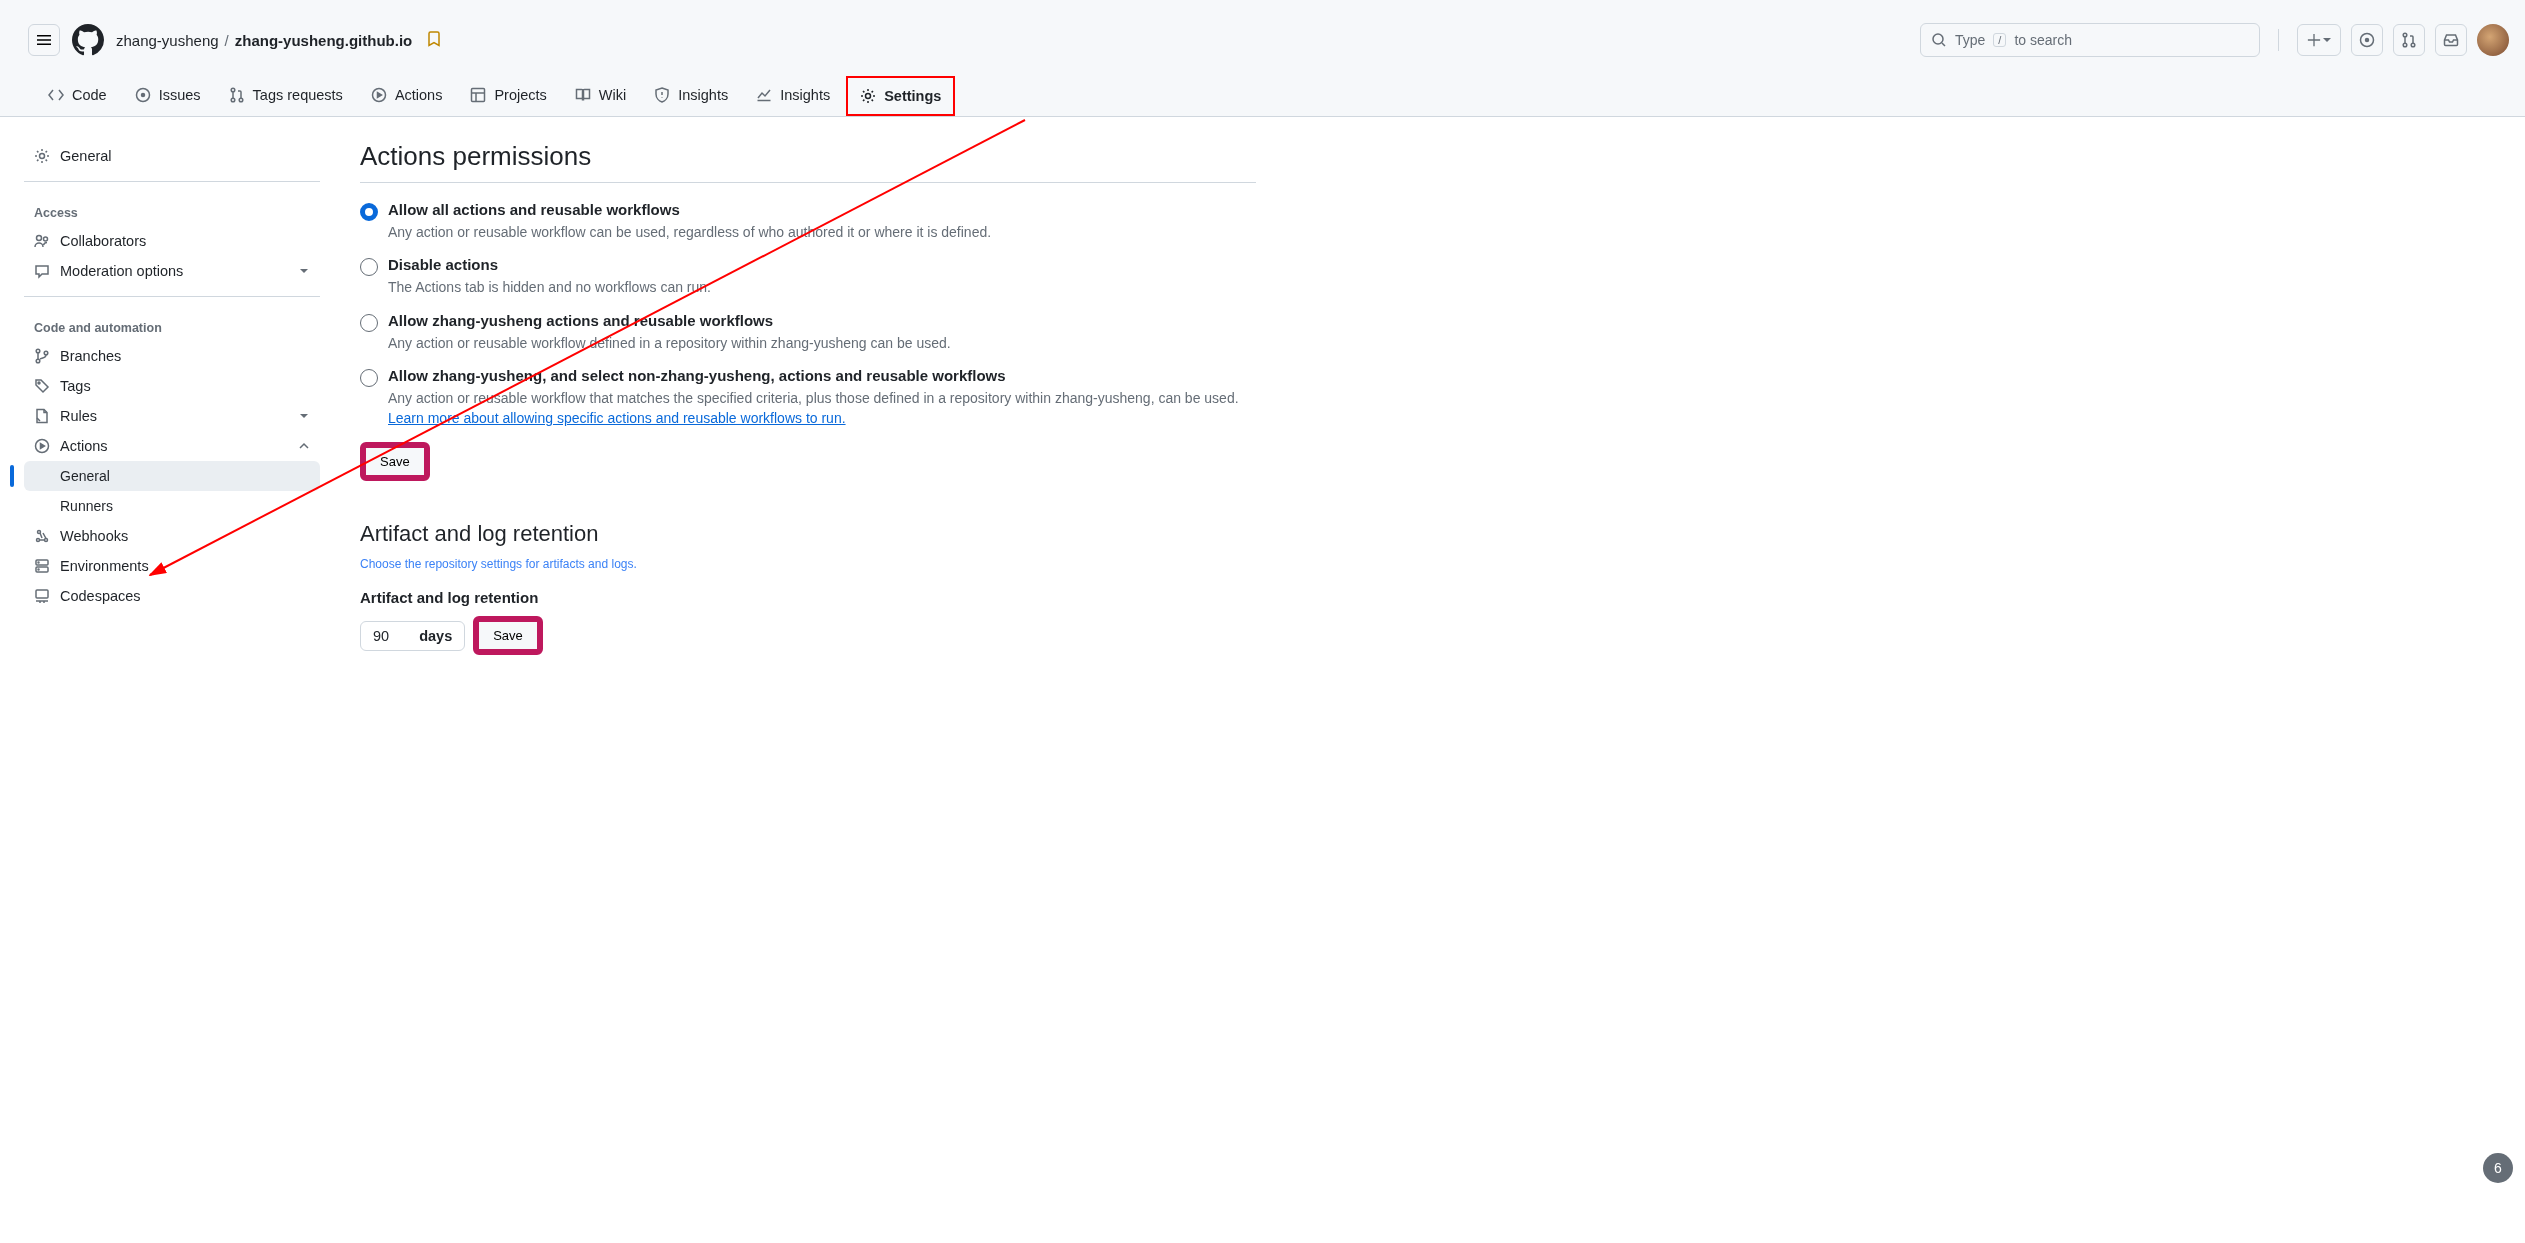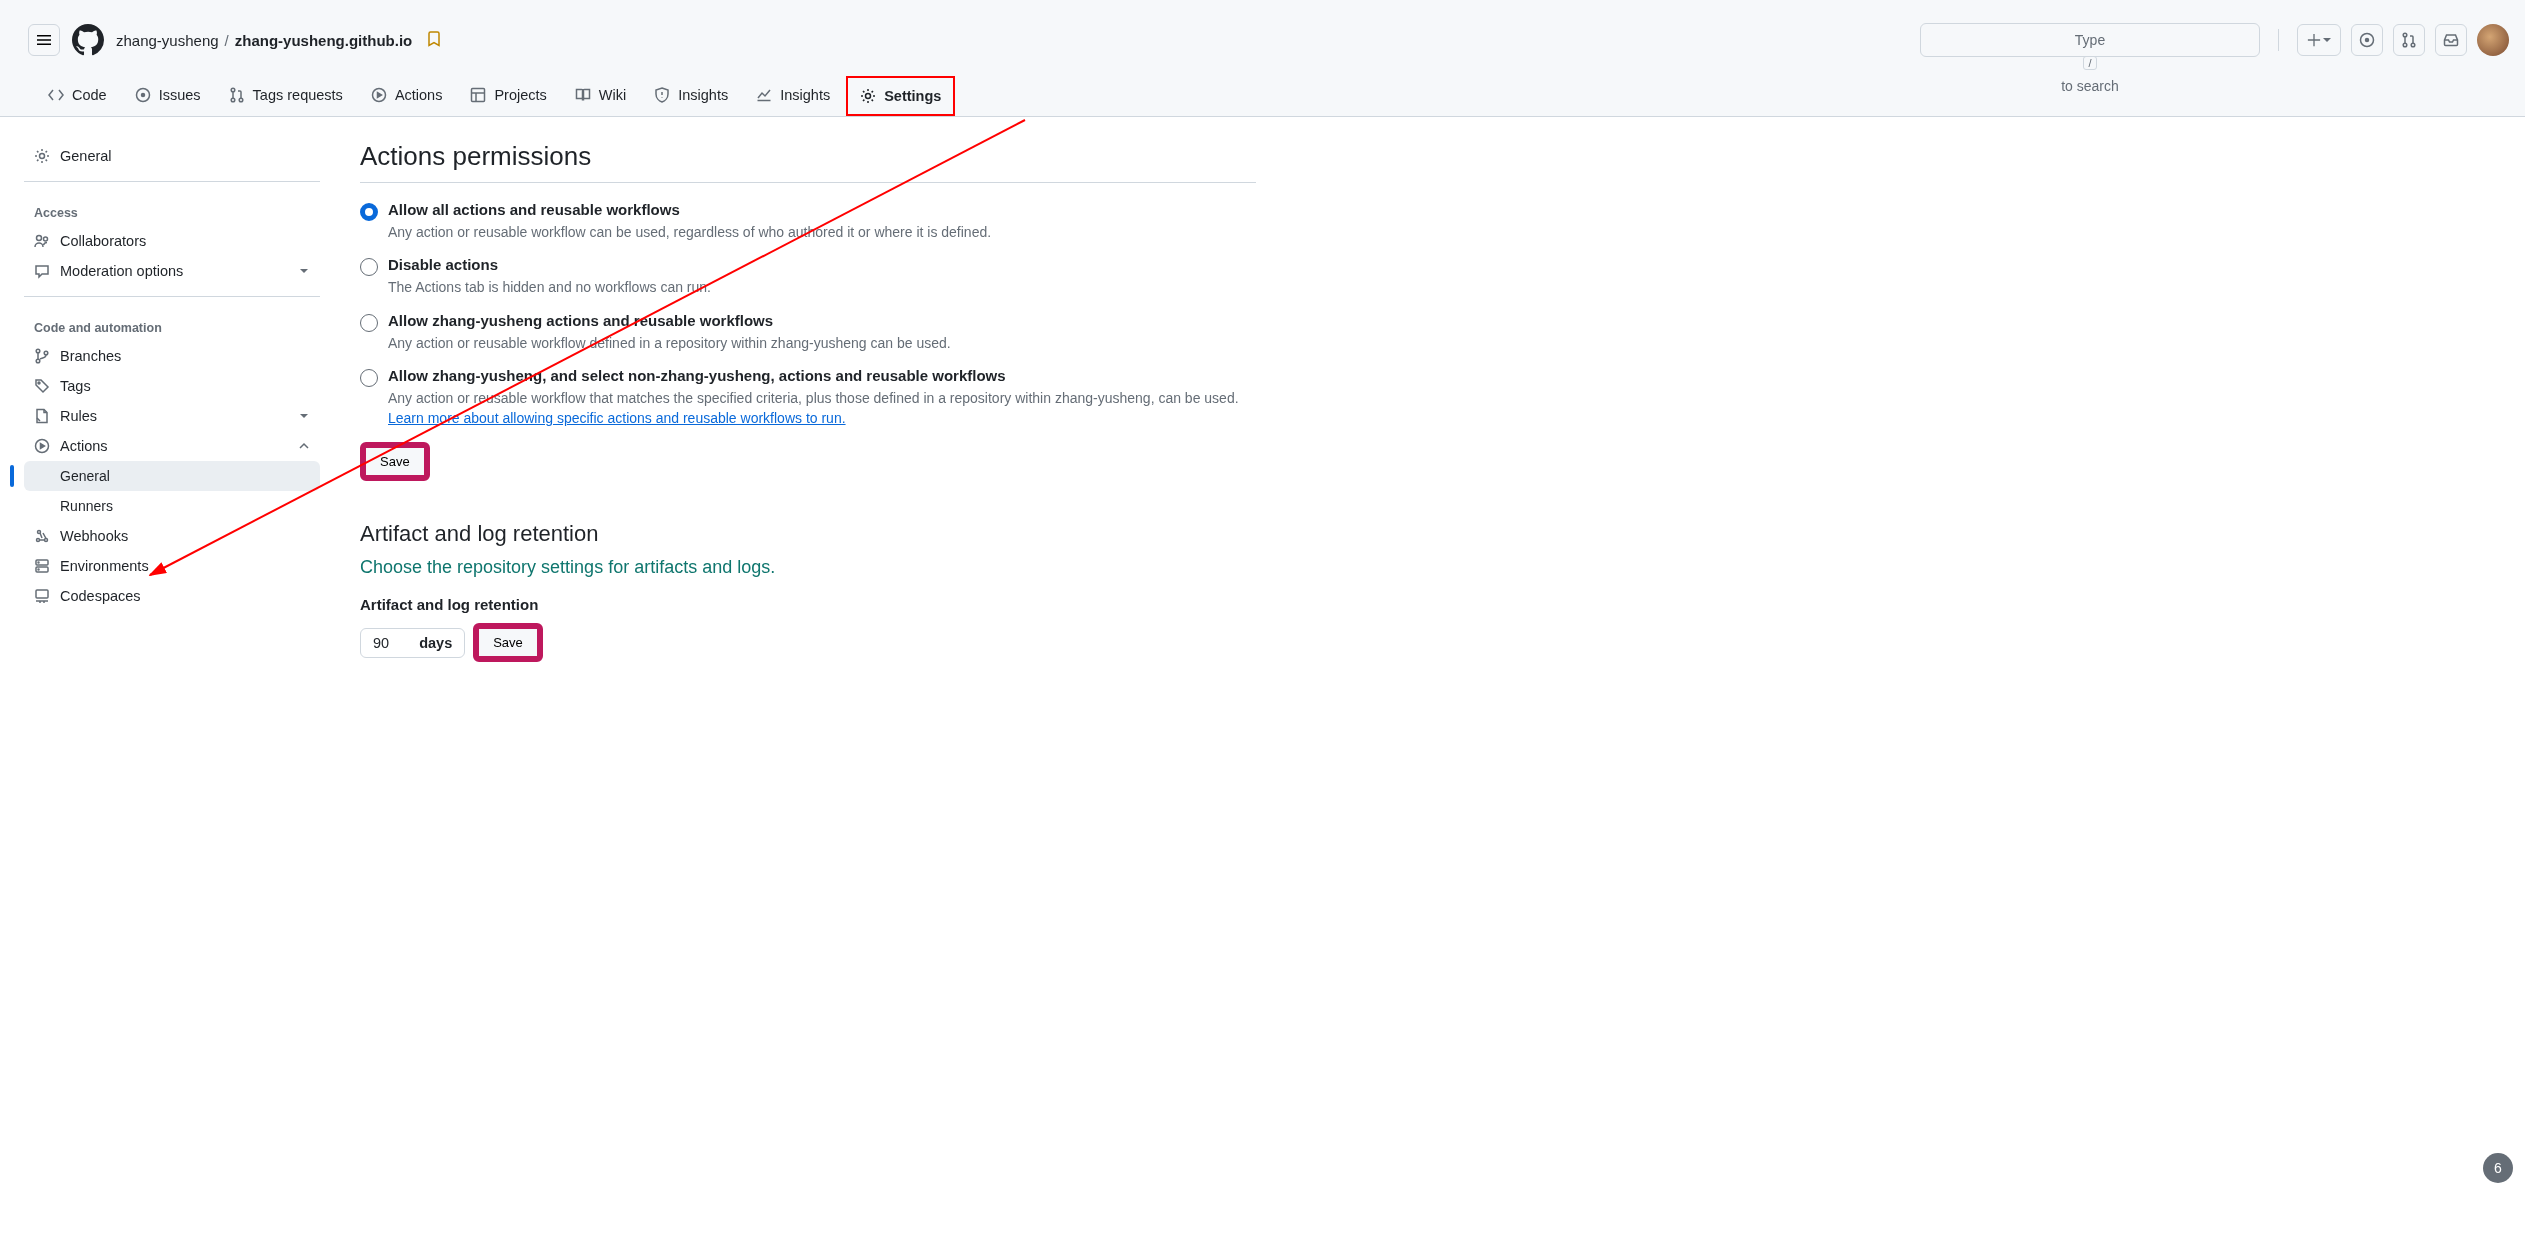--- a/index.html
+++ b/index.html
@@ -10,21 +10,21 @@
 .top-row { display: flex; align-items: center; gap: 12px; height: 48px; }
 .menu-btn { width: 32px; height: 32px; border: 1px solid #d0d7de; border-radius: 6px; display: flex; align-items: center; justify-content: center; background: #f6f8fa; cursor: pointer; }
 .logo { width: 32px; height: 32px; display: flex; align-items: center; justify-content: center; }
 .breadcrumb { display: flex; align-items: center; font-size: 15px; gap: 6px; }
 .breadcrumb .sep { color: #656d76; }
 .breadcrumb a { color: #1f2328; text-decoration: none; }
 .breadcrumb .repo { font-weight: 600; }
 .bookmark-icon { color: #bf8700; margin-left: 8px; }
 
 .top-right { margin-left: auto; display: flex; align-items: center; gap: 10px; }
-.search-box { width: 340px; height: 34px; border: 1px solid #d0d7de; border-radius: 6px; display: flex; align-items: center; padding: 0 10px; gap: 8px; background: #f6f8fa; color: #656d76; flex-direction: column; }
+.search-box { width: 340px; height: 34px; border: 1px solid #d0d7de; border-radius: 6px; display: flex; align-items: center; padding: 0 10px; gap: 8px; background: #f6f8fa; color: #656d76; }
 .search-box .slash { border: 1px solid #d0d7de; border-radius: 3px; padding: 0 4px; font-size: 11px; color: #656d76; }
 .vsep { width: 1px; height: 22px; background: #d0d7de; margin: 0 8px; }
 .icon-btn { width: 32px; height: 32px; border: 1px solid #d0d7de; border-radius: 6px; display: flex; align-items: center; justify-content: center; background: #f6f8fa; cursor: pointer; color: #656d76; }
 .plus-btn { width: 44px; height: 32px; border: 1px solid #d0d7de; border-radius: 6px; display: flex; align-items: center; justify-content: center; gap: 2px; background: #f6f8fa; cursor: pointer; color: #656d76; }
 .avatar { width: 32px; height: 32px; border-radius: 50%; background: radial-gradient(circle at 40% 40%, #d4a574, #7a4a2f); }
 
 
 .repo-nav { display: flex; gap: 4px; margin-top: 12px; padding-left: 8px; }
 .repo-tab { display: flex; align-items: center; gap: 8px; padding: 10px 12px; font-size: 14.5px; color: #1f2328; cursor: pointer; border-bottom: 2px solid transparent; position: relative; }
 .repo-tab svg { color: #656d76; }
@@ -51,21 +51,21 @@
 .section-divider { border-bottom: 1px solid #d0d7de; margin-bottom: 18px; }
 .radio-item { display: flex; gap: 10px; margin-bottom: 14px; }
 .radio { width: 18px; height: 18px; border: 1px solid #656d76; border-radius: 50%; flex-shrink: 0; margin-top: 2px; position: relative; }
 .radio.checked { border: 5px solid #0969da; }
 .radio-body .rtitle { font-weight: 600; font-size: 15px; margin-bottom: 4px; }
 .radio-body .rdesc { color: #656d76; font-size: 14px; line-height: 1.45; }
 .radio-body a { color: #0969da; text-decoration: underline; }
 .btn { display: inline-block; padding: 6px 14px; border: 6px solid #be185d; border-radius: 6px; background: #f6f8fa; font-size: 13px; cursor: pointer; }
 
 .subsection-title { font-size: 22px; font-weight: 400; margin-top: 40px; margin-bottom: 10px; }
-.subsection-desc { font-size: 18px; color: #0f766e; margin-bottom: 18px; }
+.subsection-desc { font-size: 12px; color: #3b82f6; margin-bottom: 18px; }
 .field-label { font-weight: 600; font-size: 15px; margin-bottom: 10px; }
 .input-row { display: flex; gap: 8px; align-items: center; }
 .days-box { display: flex; align-items: center; border: 1px solid #d0d7de; border-radius: 6px; padding: 6px 12px; gap: 30px; background: #fff; }
 .days-box .val { font-size: 14.5px; }
 .days-box .unit { font-size: 14.5px; color: #1f2328; font-weight: bold; }
 
 
 .float-badge { position: fixed; right: 12px; bottom: 60px; width: 30px; height: 30px; border-radius: 50%; background: #656d76; color: #fff; display: flex; align-items: center; justify-content: center; font-size: 14px; }
 
 

